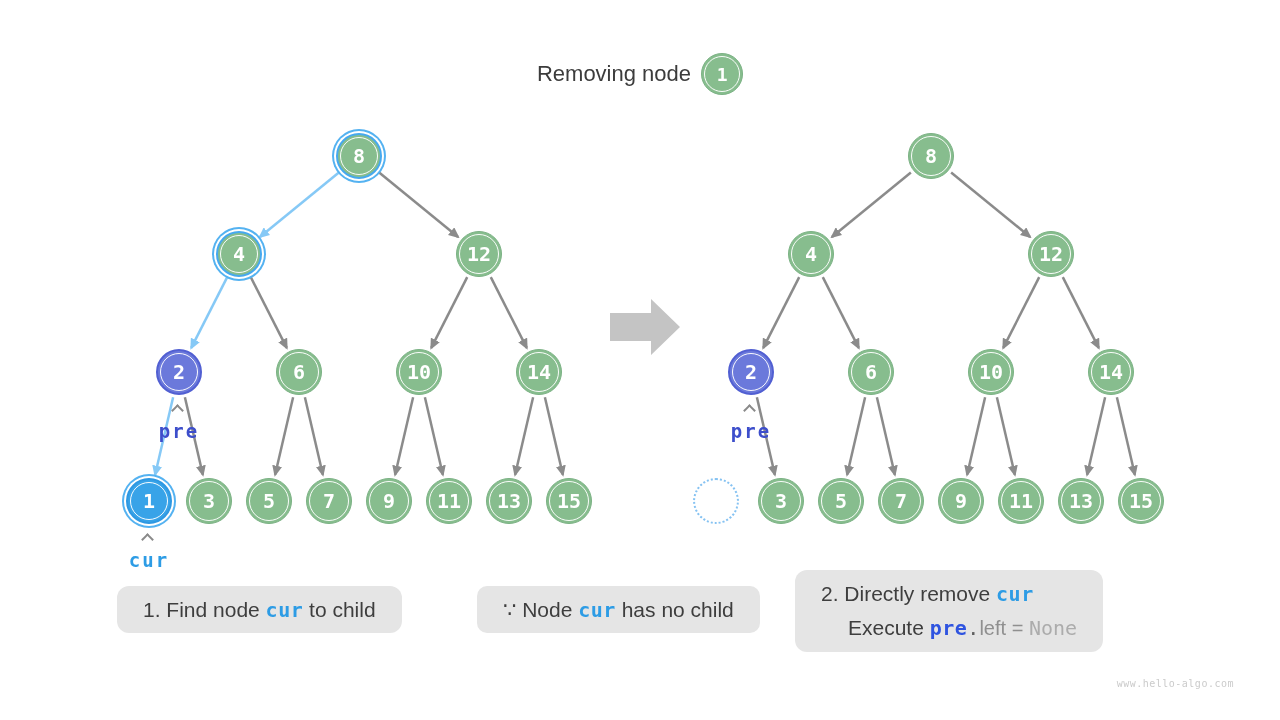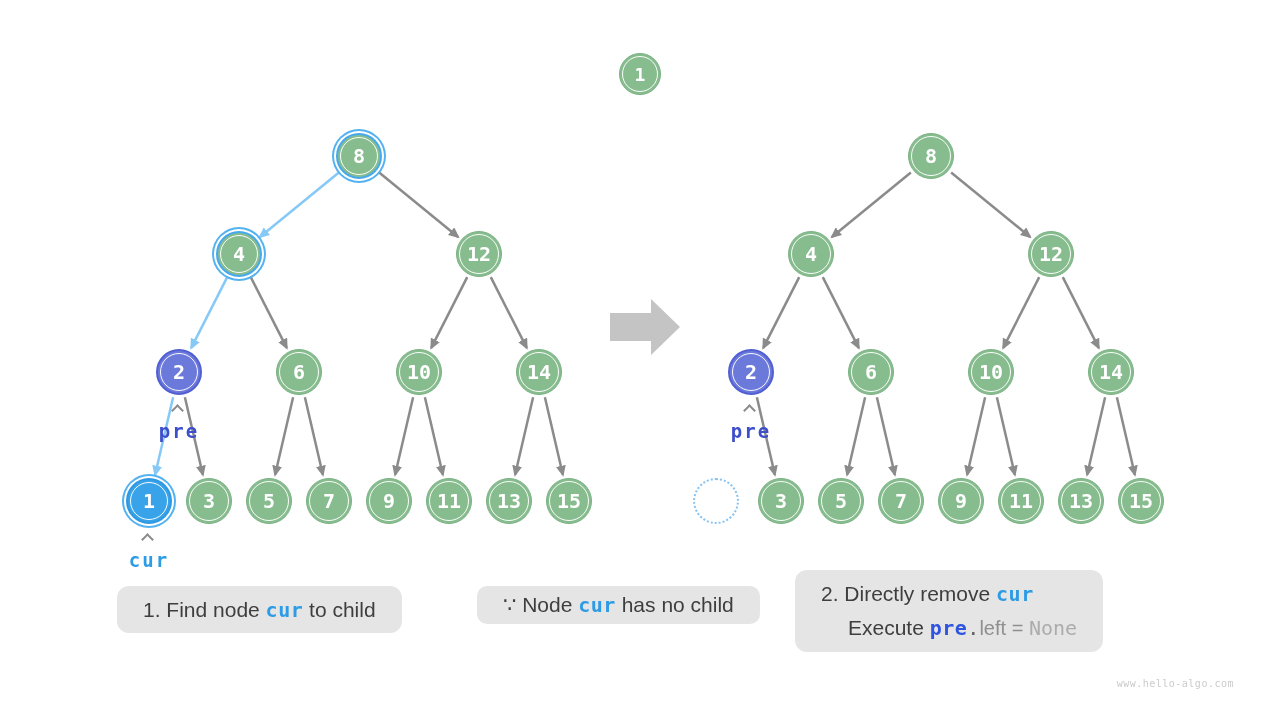--- a/index.html
+++ b/index.html
@@ -101,20 +101,21 @@
         <line x1="876.8893508611673" y1="397.3242087030191" x2="894.8841356441725" y2="474.7017832699417" stroke="#8B8B8B" stroke-width="2.5" marker-end="url(#m-gray)"></line>
         <line x1="985.1106491388327" y1="397.3242087030191" x2="967.1158643558275" y2="474.7017832699417" stroke="#8B8B8B" stroke-width="2.5" marker-end="url(#m-gray)"></line>
         <line x1="996.8893508611673" y1="397.3242087030191" x2="1014.8841356441725" y2="474.7017832699417" stroke="#8B8B8B" stroke-width="2.5" marker-end="url(#m-gray)"></line>
         <line x1="1105.1106491388327" y1="397.3242087030191" x2="1087.1158643558276" y2="474.7017832699417" stroke="#8B8B8B" stroke-width="2.5" marker-end="url(#m-gray)"></line>
         <line x1="1116.8893508611673" y1="397.3242087030191" x2="1134.8841356441724" y2="474.7017832699417" stroke="#8B8B8B" stroke-width="2.5" marker-end="url(#m-gray)"></line>
       </g>
     <polygon id="transition-arrow" fill="#C4C4C4" points="610,313 651,313 651,299 680,327 651,355 651,341 610,341"></polygon>
   </svg>
 
   <div class="title-row">
+    <span>Removing node</span>
     <span class="badge">
         <span>1</span>
       </span>
   </div>
 
   <div id="nodes-layer">
       <div class="node path" style="left: 336px; top: 133px; height: 46px; width: 46px;">
         <span>8</span>
       </div>
       <div class="node path" style="left: 216px; top: 231px; height: 46px; width: 46px;">
@@ -204,18 +205,18 @@
       </div>
       <div class="caret" style="left: 172.5px; top: 406px;"></div>
       <div class="pointer-label pre" style="left: 139px; top: 420px;">pre</div>
       <div class="caret" style="left: 142.5px; top: 535px;"></div>
       <div class="pointer-label cur" style="left: 109px; top: 549px;">cur</div>
       <div class="caret" style="left: 744.5px; top: 406px;"></div>
       <div class="pointer-label pre" style="left: 711px; top: 420px;">pre</div>
     </div>
   <div id="boxes-layer">
       <div class="box" style="left: 117px; top: 586px; height: 47px;"><div class="line"><span class="seg-plain">1. Find node </span><span class="seg-cur">cur</span><span class="seg-plain"> to child</span></div></div>
-      <div class="box" style="left: 477px; top: 586px; height: 38px; border-radius: 10px;"><div class="line"><span class="seg-plain">∵ Node </span><span class="seg-cur">cur</span><span class="seg-plain"> has no child</span></div></div>
+      <div class="box" style="left: 477px; top: 586px; height: 47px; border-radius: 10px;"><div class="line"><span class="seg-plain">∵ Node </span><span class="seg-cur">cur</span><span class="seg-plain"> has no child</span></div></div>
       <div class="box" style="left: 795px; top: 570px; height: 82px;"><div class="line"><span class="seg-plain">2. Directly remove </span><span class="seg-cur">cur</span></div><div class="line" style="padding-left: 27px;"><span class="seg-plain">Execute </span><span class="seg-pre">pre</span><span class="seg-dot">.</span><span class="seg-code">left</span><span class="seg-code"> = </span><span class="seg-none">None</span></div></div>
     </div>
 
   <div class="watermark">www.hello-algo.com</div>
 </div>
 
 </body></html>

